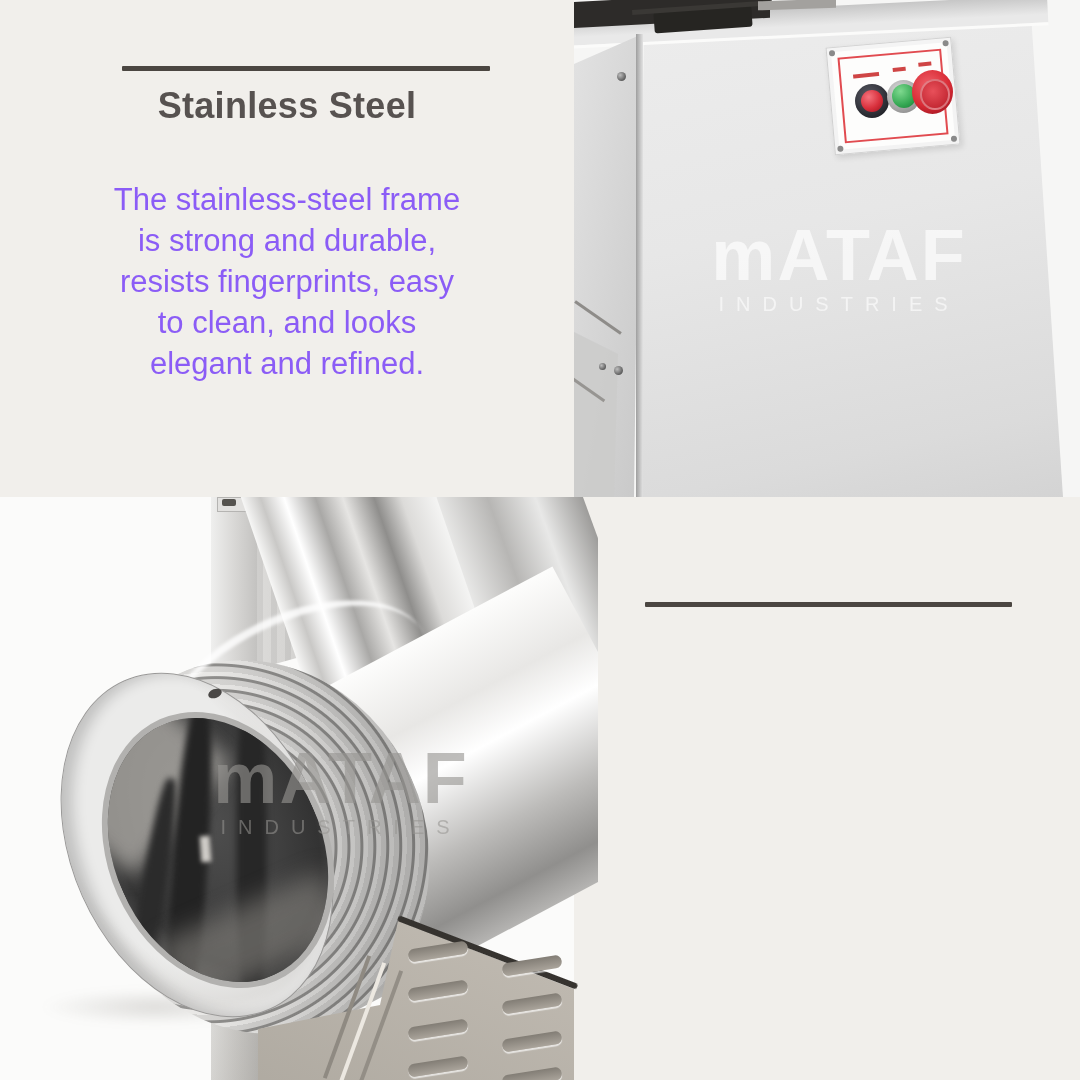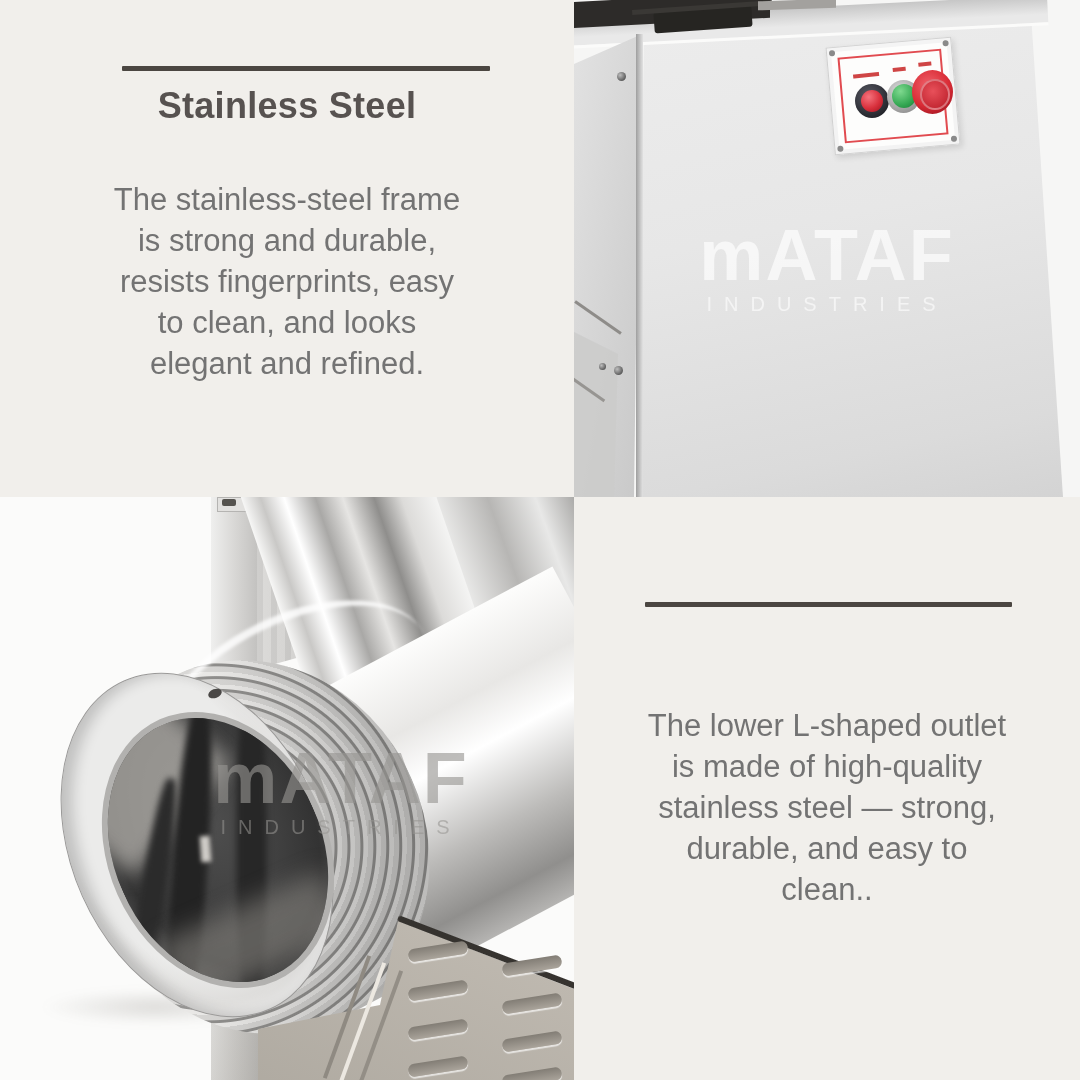--- a/index.html
+++ b/index.html
@@ -1,31 +1,31 @@
 <!DOCTYPE html>
 <html><head>
 <meta charset="utf-8">
 <style>
   html,body{margin:0;padding:0;background:#f1efeb;}
   .canvas{position:relative;width:1080px;height:1080px;background:#f1efeb;overflow:hidden;
           font-family:"Liberation Sans","DejaVu Sans",sans-serif;}
-  .quad{position:absolute;overflow:hidden;}
+  .quad{position:absolute;overflow:hidden;padding-left:24px;}
 
   
   .text-block{background:#f1efeb;}
   .tl{left:0;top:0;width:574px;height:497px;}
   .br{left:574px;top:497px;width:506px;height:583px;}
   .divider{position:absolute;height:5px;background:#4b4641;border-radius:1px;}
   .tl .divider{left:122px;top:66px;width:368px;}
   .br .divider{left:71px;top:105px;width:367px;}
   .text-block h2{position:absolute;margin:0;text-align:center;font-weight:700;color:#575250;
                  white-space:pre-line;letter-spacing:.3px;}
   .tl h2{left:0;top:86px;width:574px;font-size:36px;line-height:40px;}
   .br h2{left:2px;top:124px;width:502px;font-size:34px;line-height:39px;}
-  .text-block p{position:absolute;margin:0;text-align:center;color:#737373;white-space:pre-line;
+  .text-block p{position:absolute;margin:0;text-align:center;color:#8b5cf6;white-space:pre-line;
                 font-size:31px;line-height:41px;}
   .tl p{left:40px;top:179px;width:494px;}
   .br p{left:20px;top:208px;width:466px;}
 
   
   .photo{background:#f6f6f5;}
   .tr{left:574px;top:0;width:506px;height:497px;}
   .bl{left:0;top:497px;width:574px;height:583px;background:#fbfbfa;}
   .art{position:absolute;}
 
@@ -229,20 +229,15 @@
     <div class="art o-vent v8"></div>
 
     <div class="watermark">
       <div class="wm-name">MATAF</div>
       <div class="wm-sub">INDUSTRIES</div>
     </div>
   </section>
 
   <section class="quad text-block br">
     <div class="divider"></div>
-    <p>The lower L-shaped outlet
-is made of high-quality
-stainless steel — strong,
-durable, and easy to
-clean..</p>
   </section>
 
 </div>
 
 </body></html>

